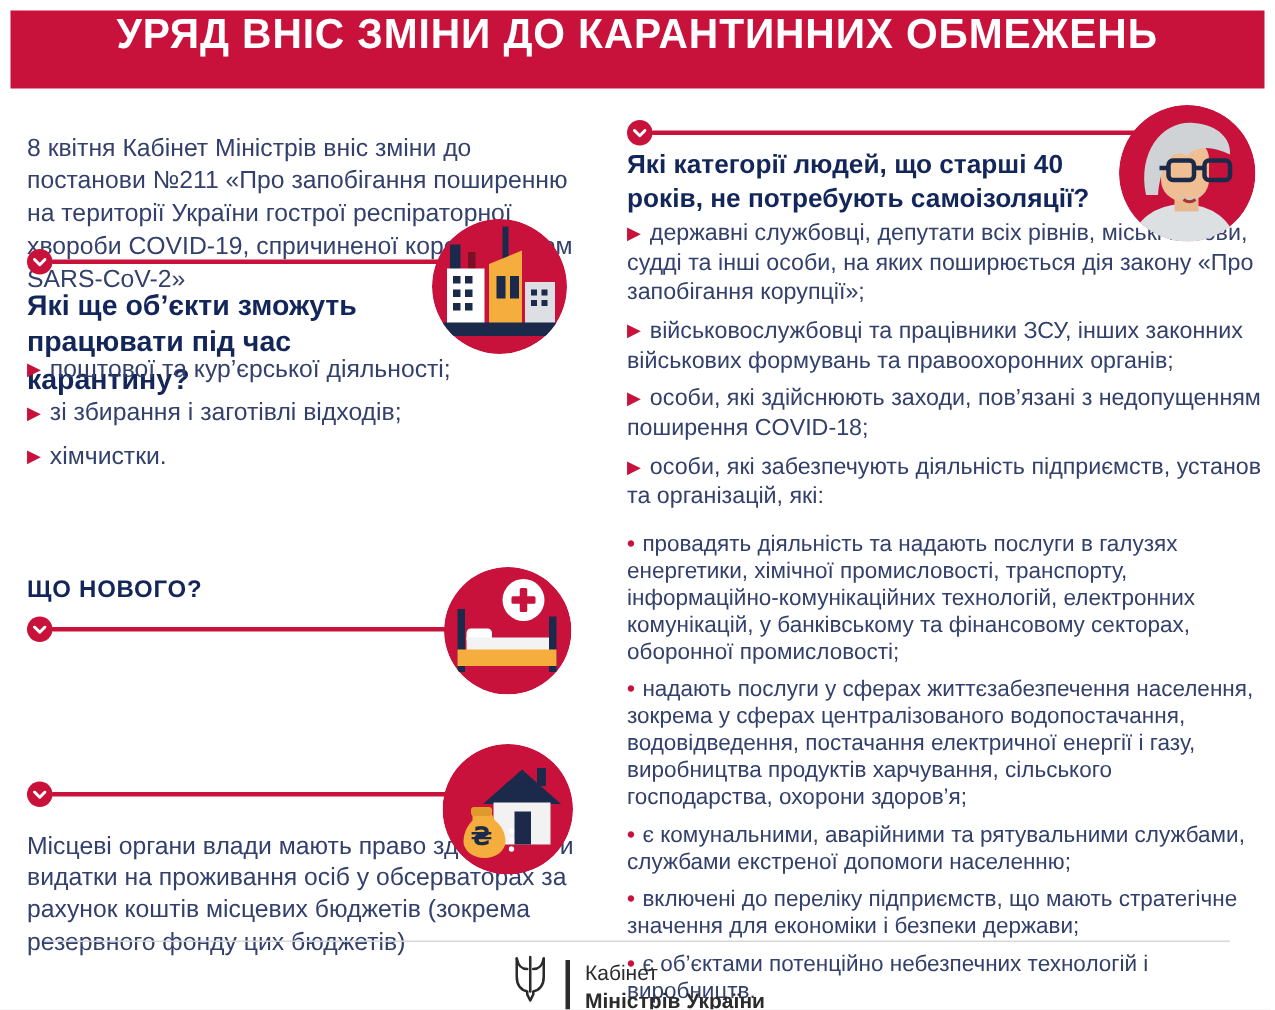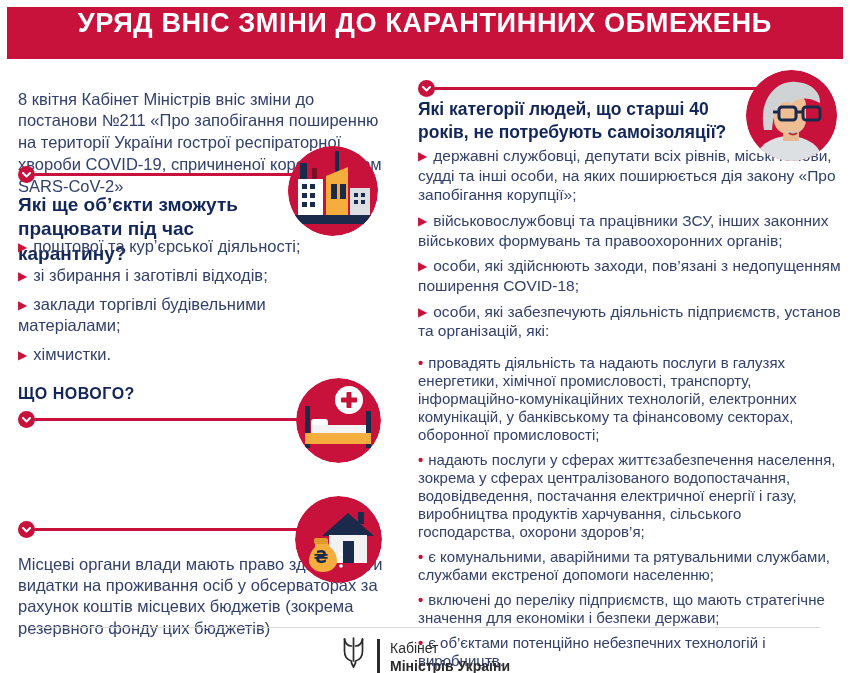--- a/index.html
+++ b/index.html
@@ -59,21 +59,20 @@
         </svg>
     </span>
     <span class="line"></span>
   </div>
 
   <div class="h-navy" style="left:18px;top:193px;width:282px;font-size:19px;line-height:1.28;">Які ще об’єкти зможуть працювати під час карантину?</div>
 
   <div class="txt" style="left:18px;top:236px;width:312px;">
     <div class="li"><span class="arw">▶</span><span>поштової та кур’єрської діяльності;</span></div>
     <div class="li"><span class="arw">▶</span><span>зі збирання і заготівлі відходів;</span></div>
-    <div class="li"><span class="arw">▶</span><span>заклади торгівлі будівельними матеріалами;</span></div>
     <div class="li"><span class="arw">▶</span><span>хімчистки.</span></div>
   </div>
 
   <div class="h-navy" style="left:18px;top:385px;font-size:16px;letter-spacing:.5px;">ЩО НОВОГО?</div>
 
   <div class="marker" style="left:18px;top:411px;width:300px;">
     <span class="dot">
       <svg width="9" height="6" viewBox="0 0 9 6">
           <polyline points="1,1 4.5,4.5 8,1" stroke="#fff" stroke-width="2" fill="none" stroke-linecap="round" stroke-linejoin="round"></polyline>
         </svg>

